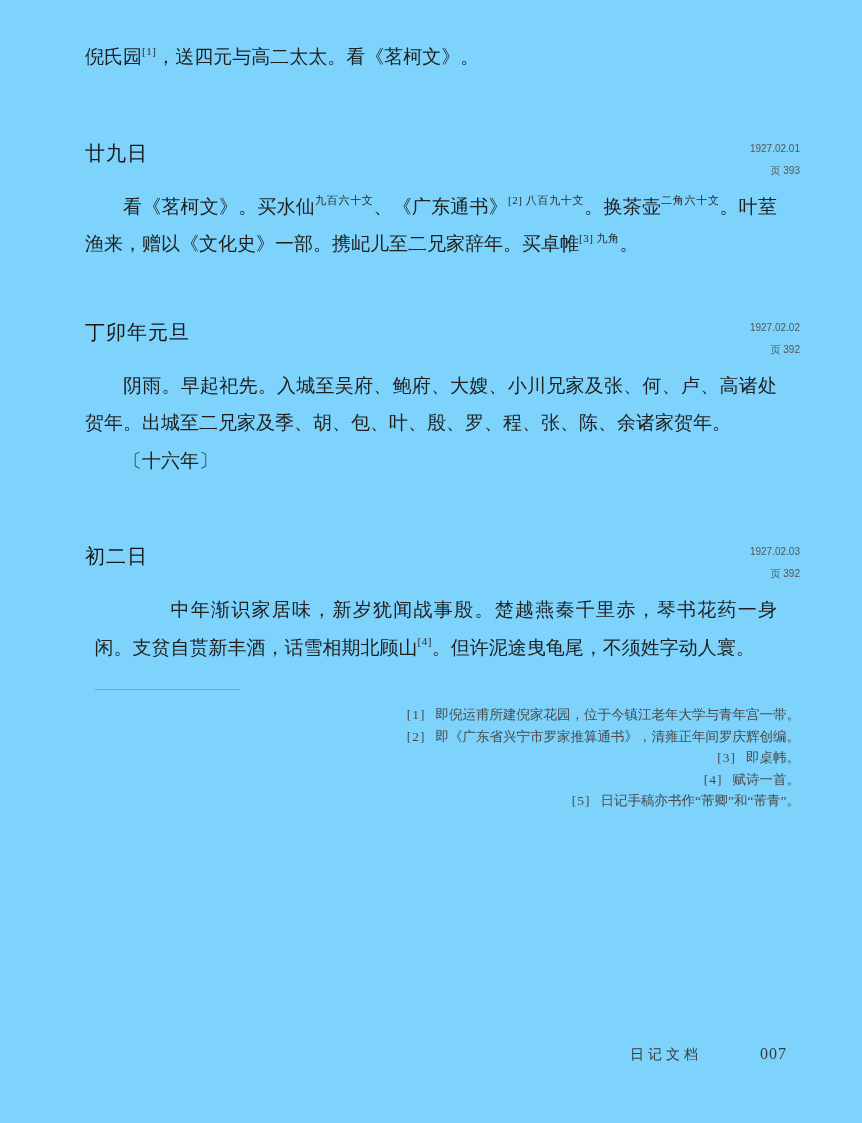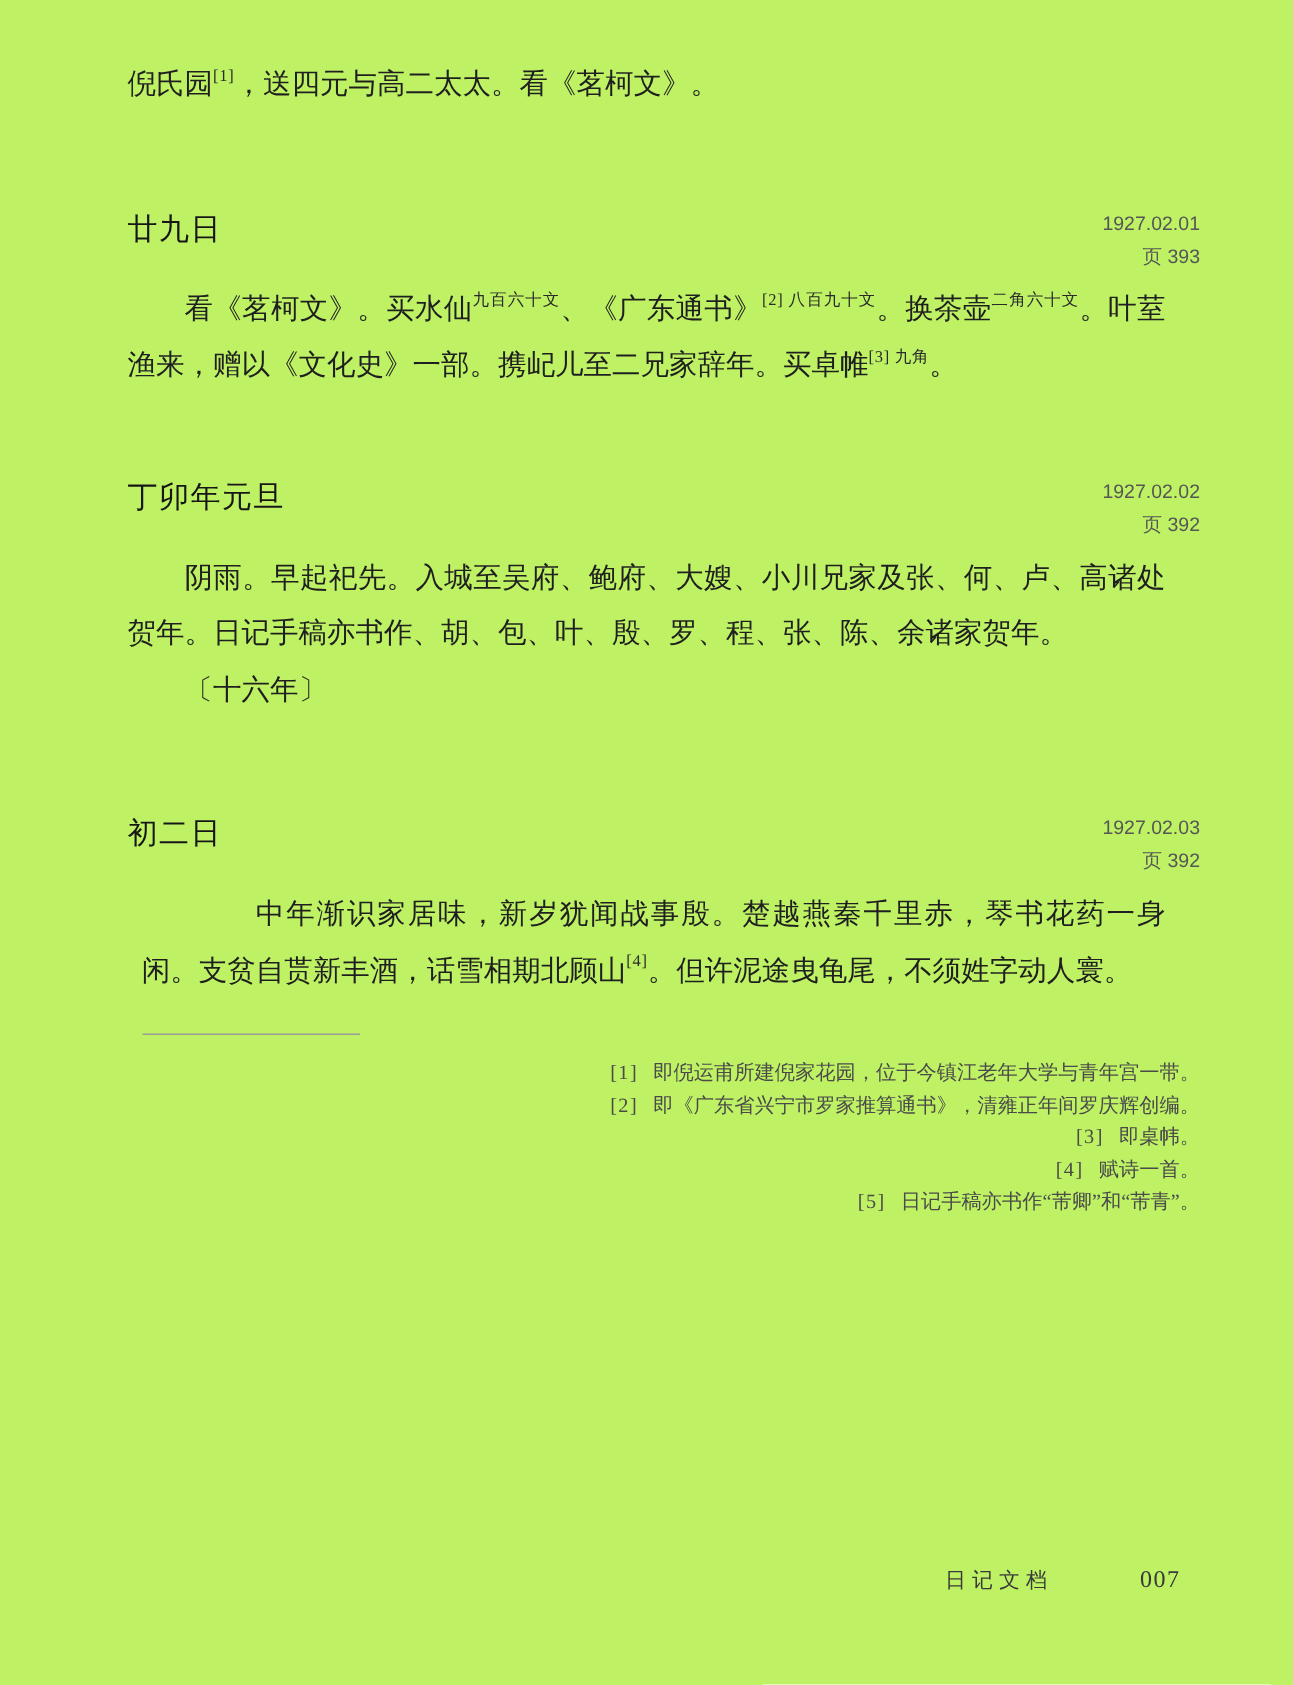--- a/index.html
+++ b/index.html
@@ -1,19 +1,19 @@
 <!DOCTYPE html>
 <html lang="zh"><head>
 <meta charset="utf-8">
 <style>
   html,body { margin:0; padding:0; background:#ffffff; }
   .page {
     position:relative;
     width:862px; height:1123px;
-    background:#bef264;
+    background:#7dd3fc;
     font-family:"Liberation Serif","DejaVu Serif",serif;
     color:#1f1f1f;
     overflow:hidden;
   }
   .main {
     position:absolute; left:85px; top:38px; width:715px;
   }
   .para {
     margin:0; padding-right:23px;
     font-size:19px; line-height:37.5px;
@@ -34,21 +34,21 @@
     display:flex; justify-content:space-between; align-items:flex-start;
     margin-bottom:6px;
   }
   .sec-title {
     margin:0; font-size:20px; font-weight:normal; line-height:30px;
     color:#161616; letter-spacing:1px;
   }
   .date-block {
     text-align:right;
     font-family:"Liberation Sans","DejaVu Sans",sans-serif;
-    font-size:13px; line-height:22px; color:#565656;
+    font-size:10px; line-height:22px; color:#565656;
     margin-top:0; white-space:nowrap;
   }
   .footnotes { margin-top:23px; }
   .fn-divider {
     width:145px; height:0; border:none;
     border-top:1.5px solid #9a9a9a; margin:0 0 14px 10px;
   }
   .fn-list { list-style:none; margin:0; padding:0 0 0 10px; }
   .fn-item {
     font-size:13.5px; line-height:21.5px; color:#4a4a4a;
@@ -83,21 +83,21 @@
     </section>
 
     <section class="section s2">
       <div class="sec-head">
         <h2 class="sec-title">丁卯年元旦</h2>
         <div class="date-block">
           <div>1927.02.02</div>
           <div>页 392</div>
         </div>
       </div>
-      <p class="para indent">阴雨。早起祀先。入城至吴府、鲍府、大嫂、小川兄家及张、何、卢、高诸处贺年。日记手稿亦书作、胡、包、叶、殷、罗、程、张、陈、余诸家贺年。</p>
+      <p class="para indent">阴雨。早起祀先。入城至吴府、鲍府、大嫂、小川兄家及张、何、卢、高诸处贺年。出城至二兄家及季、胡、包、叶、殷、罗、程、张、陈、余诸家贺年。</p>
       <p class="para indent">〔十六年〕</p>
     </section>
 
     <section class="section s3">
       <div class="sec-head">
         <h2 class="sec-title">初二日</h2>
         <div class="date-block">
           <div>1927.02.03</div>
           <div>页 392</div>
         </div>

